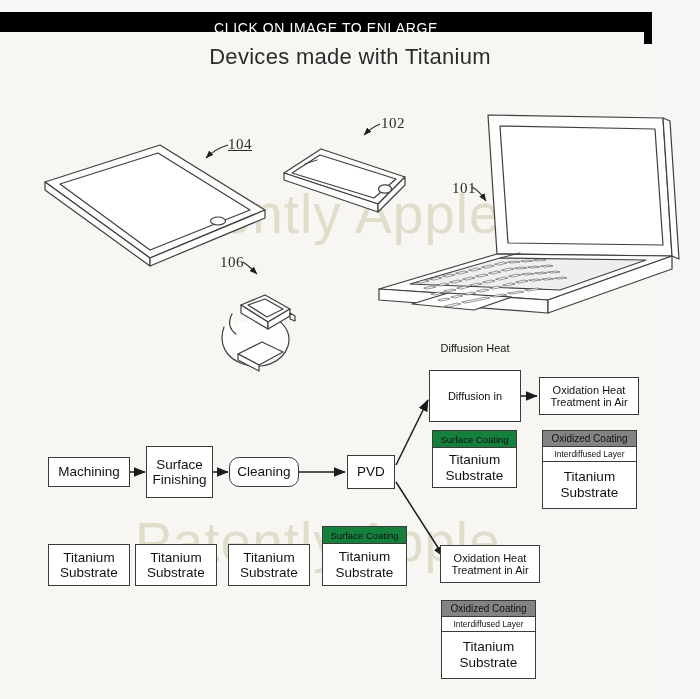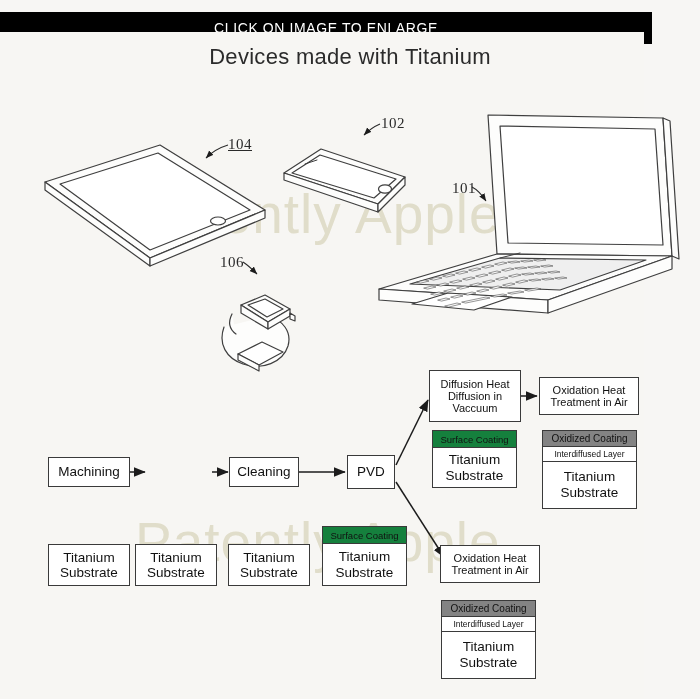--- a/index.html
+++ b/index.html
@@ -237,30 +237,34 @@
 
     <div class="refnum" style="left:228px;top:104px;text-decoration:underline;">104</div>
     <div class="refnum" style="left:381px;top:83px;">102</div>
     <div class="refnum" style="left:452px;top:148px;">101</div>
     <div class="refnum" style="left:220px;top:222px;">106</div>
 
     <div class="fbox f-main" style="left:48px;top:425px;width:82px;height:30px;">
       <span class="ln">Machining</span>
     </div>
 
-
-    <div class="fbox f-main" style="left:229px;top:425px;width:70px;height:30px;">
+    <div class="fbox f-main" style="left:146px;top:414px;width:67px;height:52px;">
+      <span class="ln">Surface</span>
+      <span class="ln">Finishing</span>
+    </div>
+
+    <div class="fbox f-main" style="left:229px;top:425px;width:70px;height:30px;border-radius:10px;">
       <span class="ln">Cleaning</span>
     </div>
 
     <div class="fbox f-main" style="left:347px;top:423px;width:48px;height:34px;">
       <span class="ln">PVD</span>
     </div>
 
-    <div class="fbox f-mid" style="left:429px;top:338px;width:92px;height:52px;">
+    <div class="fbox f-mid" style="left:429px;top:338px;width:92px;height:52px;gap:36px;">
       <span class="ln">Diffusion Heat</span>
       <span class="ln">Diffusion in</span>
       <span class="ln">Vaccuum</span>
     </div>
 
     <div class="fbox f-mid" style="left:539px;top:345px;width:100px;height:38px;">
       <span class="ln">Oxidation Heat</span>
       <span class="ln">Treatment in Air</span>
     </div>
 

